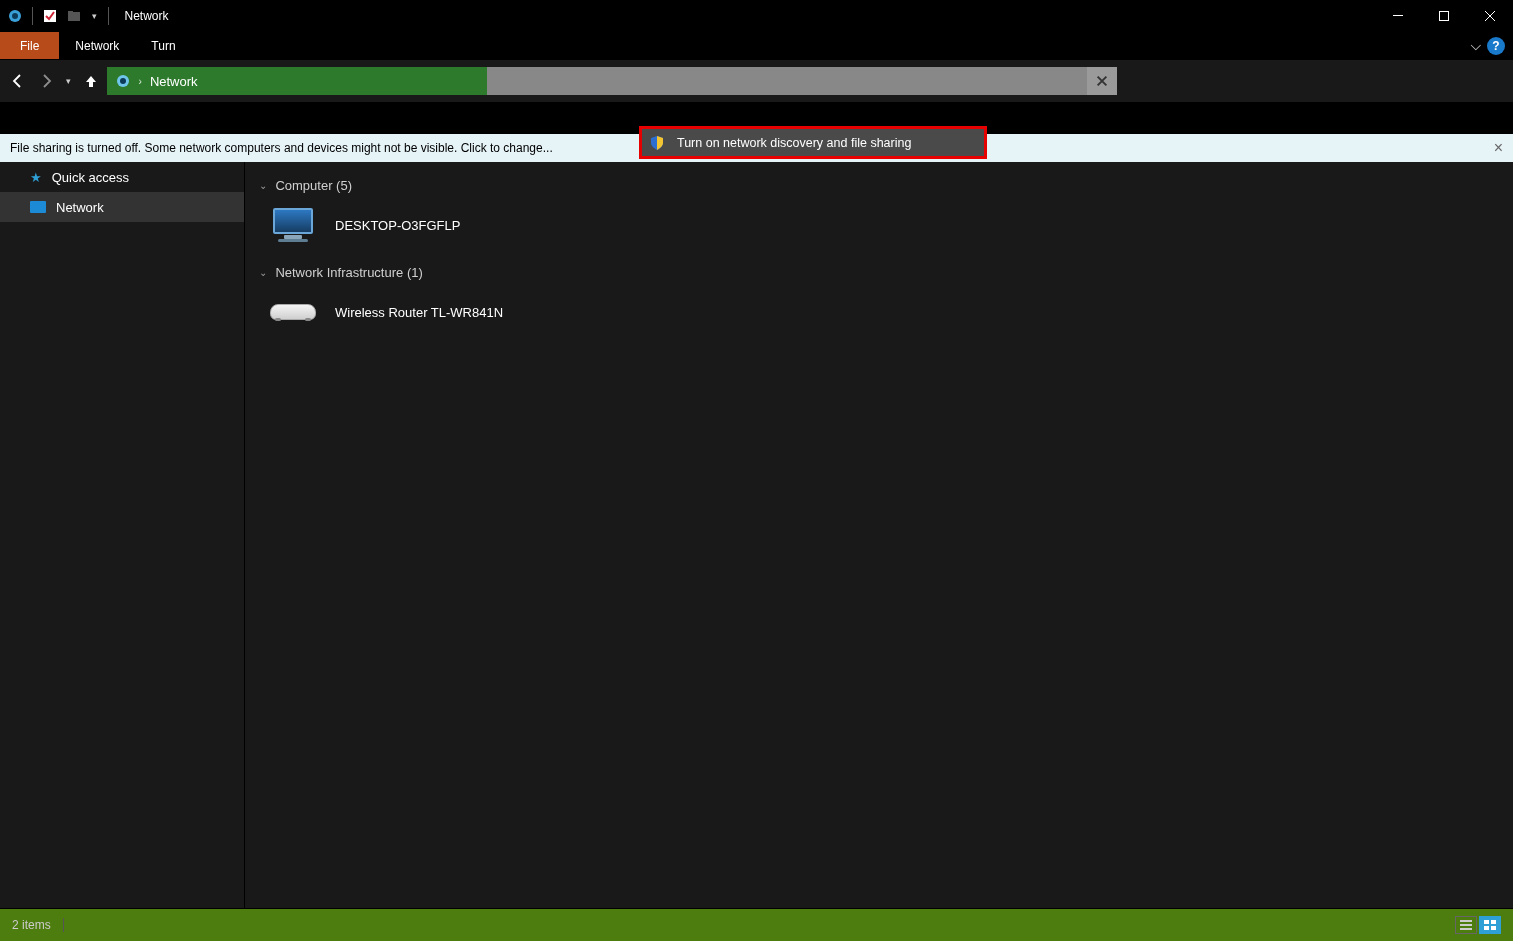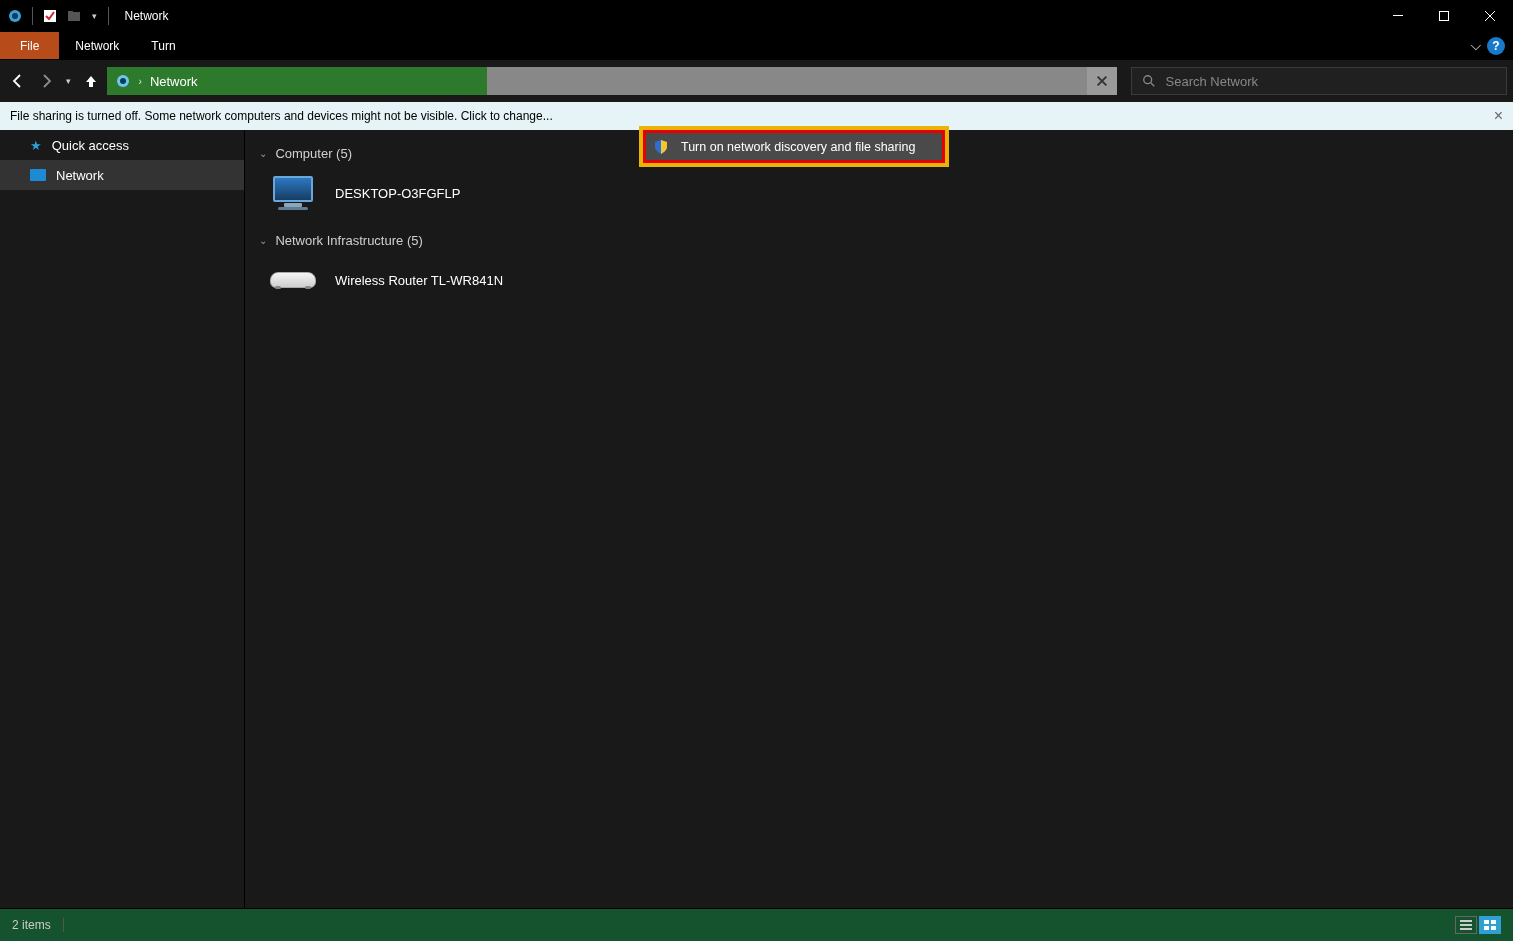--- a/index.html
+++ b/index.html
@@ -31,46 +31,46 @@
 .address-recent-chevron { font-size: 9px; color: #ccc; padding: 0 4px; }
 .address-bar { flex: 0 0 1010px; height: 28px; background: #888; display: flex; align-items: center; position: relative; }
 .address-green { background: #2d7a2d; height: 100%; width: 380px; display: flex; align-items: center; padding-left: 8px; gap: 8px; font-size: 13px; color: #fff; }
 .address-crumb-sep { color: #d8ecd8; font-size: 10px; }
 .address-refresh { position: absolute; right: 0; top: 0; width: 30px; height: 28px; background: #9a9a9a; display: flex; align-items: center; justify-content: center; }
 .search-box { flex: 1; height: 28px; background: #202020; border: 1px solid #3a3a3a; display: flex; align-items: center; padding: 0 10px; gap: 10px; margin-left: 10px; }
 .search-box span.placeholder { color: #888; font-size: 13px; }
 .search-icon-svg { color: #888; }
 
 
-.infobar { height: 28px; background: #e6f3f7; color: #000; display: flex; align-items: center; font-size: 12px; padding-left: 10px; position: relative; }
+.infobar { height: 28px; background: #e6f3f7; color: #000; display: flex; align-items: center; font-size: 12px; padding-left: 10px; position: relative; margin-top: 32px; }
 .infobar-close { position: absolute; right: 10px; color: #666; font-size: 16px; }
 
 
-.context-menu { position: absolute; left: 639px; top: 126px; width: 310px; background: #2b2b2b; border: 6px solid #eab308; z-index: 20; }
+.context-menu { position: absolute; left: 639px; top: 126px; width: 348px; background: #2b2b2b; border: 2px solid #eab308; z-index: 20; }
 .context-item { height: 29px; display: flex; align-items: center; padding-left: 36px; font-size: 12.5px; color: #fff; position: relative; }
 .context-item.highlighted { background: #4a4a4a; outline: 3px solid #e60000; outline-offset: -1px; }
 .context-item .shield-icon { position: absolute; left: 8px; width: 16px; height: 16px; }
 
 
 .body-split { display: flex; height: calc(100% - 32px - 28px - 42px - 28px - 24px); background: #191919; }
 .sidebar { width: 245px; background: #191919; border-right: 1px solid #000; }
 .side-item { height: 30px; display: flex; align-items: center; padding-left: 30px; gap: 10px; font-size: 13px; color: #fff; }
 .side-item.selected { background: #333; }
 .star-icon { color: #2ea0d6; }
 .desktop-icon { width: 16px; height: 12px; background: #1d8ad6; border-radius: 1px; }
 
 .content { flex: 1; background: #191919; padding: 10px 10px; }
 .group-header { display: flex; align-items: center; gap: 8px; font-size: 13px; color: #d0d0d0; padding: 6px 4px; }
 .group-chevron { color: #999; font-size: 10px; transform: rotate(0deg); }
 .item-row { display: flex; align-items: center; gap: 18px; padding: 6px 14px; }
 .item-icon { width: 48px; height: 40px; display: flex; align-items: center; justify-content: center; }
 .item-label { font-size: 13px; color: #fff; }
 
 
-.statusbar { position: absolute; bottom: 0; left: 0; right: 0; height: 24px; background: #14532d; color: #ccc; font-size: 12px; display: flex; align-items: center; padding: 16px 12px; border-top: 1px solid #000; justify-content: space-between; }
+.statusbar { position: absolute; bottom: 0; left: 0; right: 0; height: 24px; background: #4d7c0f; color: #ccc; font-size: 12px; display: flex; align-items: center; padding: 16px 12px; border-top: 1px solid #000; justify-content: space-between; }
 .status-left { display: flex; align-items: center; gap: 12px; }
 .status-divider { width: 1px; height: 14px; background: #555; }
 .view-toggles { display: flex; gap: 2px; }
 .view-toggle { width: 22px; height: 18px; border: 1px solid #666; display: flex; align-items: center; justify-content: center; }
 .view-toggle.active { background: #2ea0d6; border-color: #2ea0d6; }
 
 
 svg { display: block; }
 
 
@@ -170,29 +170,20 @@
       </span>
       <span class="address-crumb-sep">›</span>
       <span>Network</span>
     </div>
     <div class="address-refresh">
       <svg width="14" height="14" viewBox="0 0 16 16">
           <path d="M3 3 L13 13 M13 3 L3 13" stroke="#333" stroke-width="2.2"></path>
         </svg>
     </div>
   </div>
-  <div class="search-box">
-    <span class="search-icon-svg">
-      <svg width="14" height="14" viewBox="0 0 16 16">
-          <circle cx="6.5" cy="6.5" r="4.5" stroke="#888" stroke-width="1.5" fill="none"></circle>
-          <line x1="10" y1="10" x2="14" y2="14" stroke="#888" stroke-width="1.5"></line>
-        </svg>
-    </span>
-    <span class="placeholder">Search Network</span>
-  </div>
 </div>
 
 <div class="infobar">
   <span>File sharing is turned off. Some network computers and devices might not be visible. Click to change...</span>
   <span class="infobar-close">×</span>
 </div>
 
 <div class="context-menu">
   <div class="context-item highlighted">
     <span class="shield-icon">
@@ -228,21 +219,21 @@
           <div class="pc-monitor"></div>
           <div class="pc-stand"></div>
           <div class="pc-base"></div>
         </div>
       </div>
       <span class="item-label">DESKTOP-O3FGFLP</span>
     </div>
 
     <div class="group-header" style="margin-top:8px;">
       <span class="group-chevron">⌄</span>
-      <span>Network Infrastructure (5)</span>
+      <span>Network Infrastructure (1)</span>
     </div>
     <div class="item-row">
       <div class="item-icon">
         <div class="router-body"></div>
       </div>
       <span class="item-label">Wireless Router TL-WR841N</span>
     </div>
   </div>
 </div>
 

